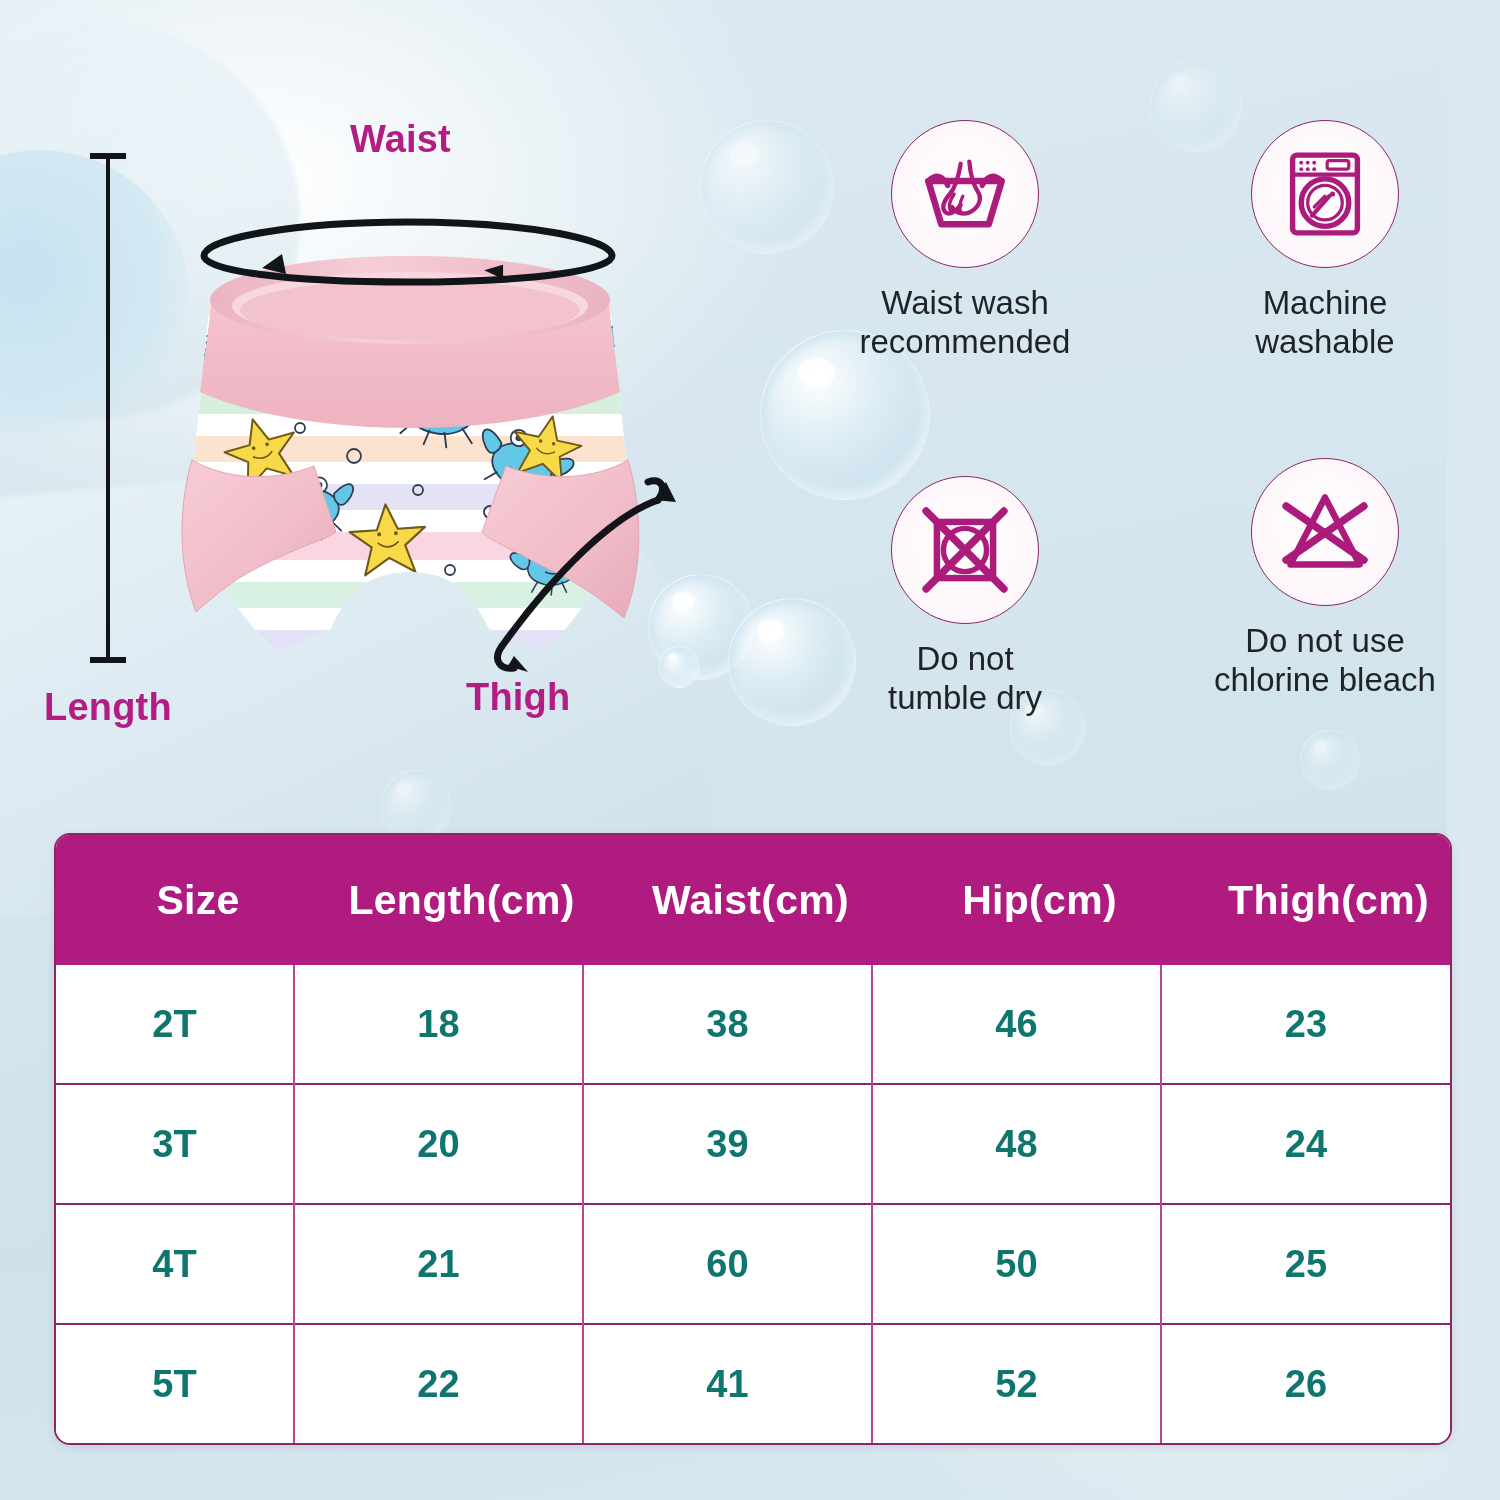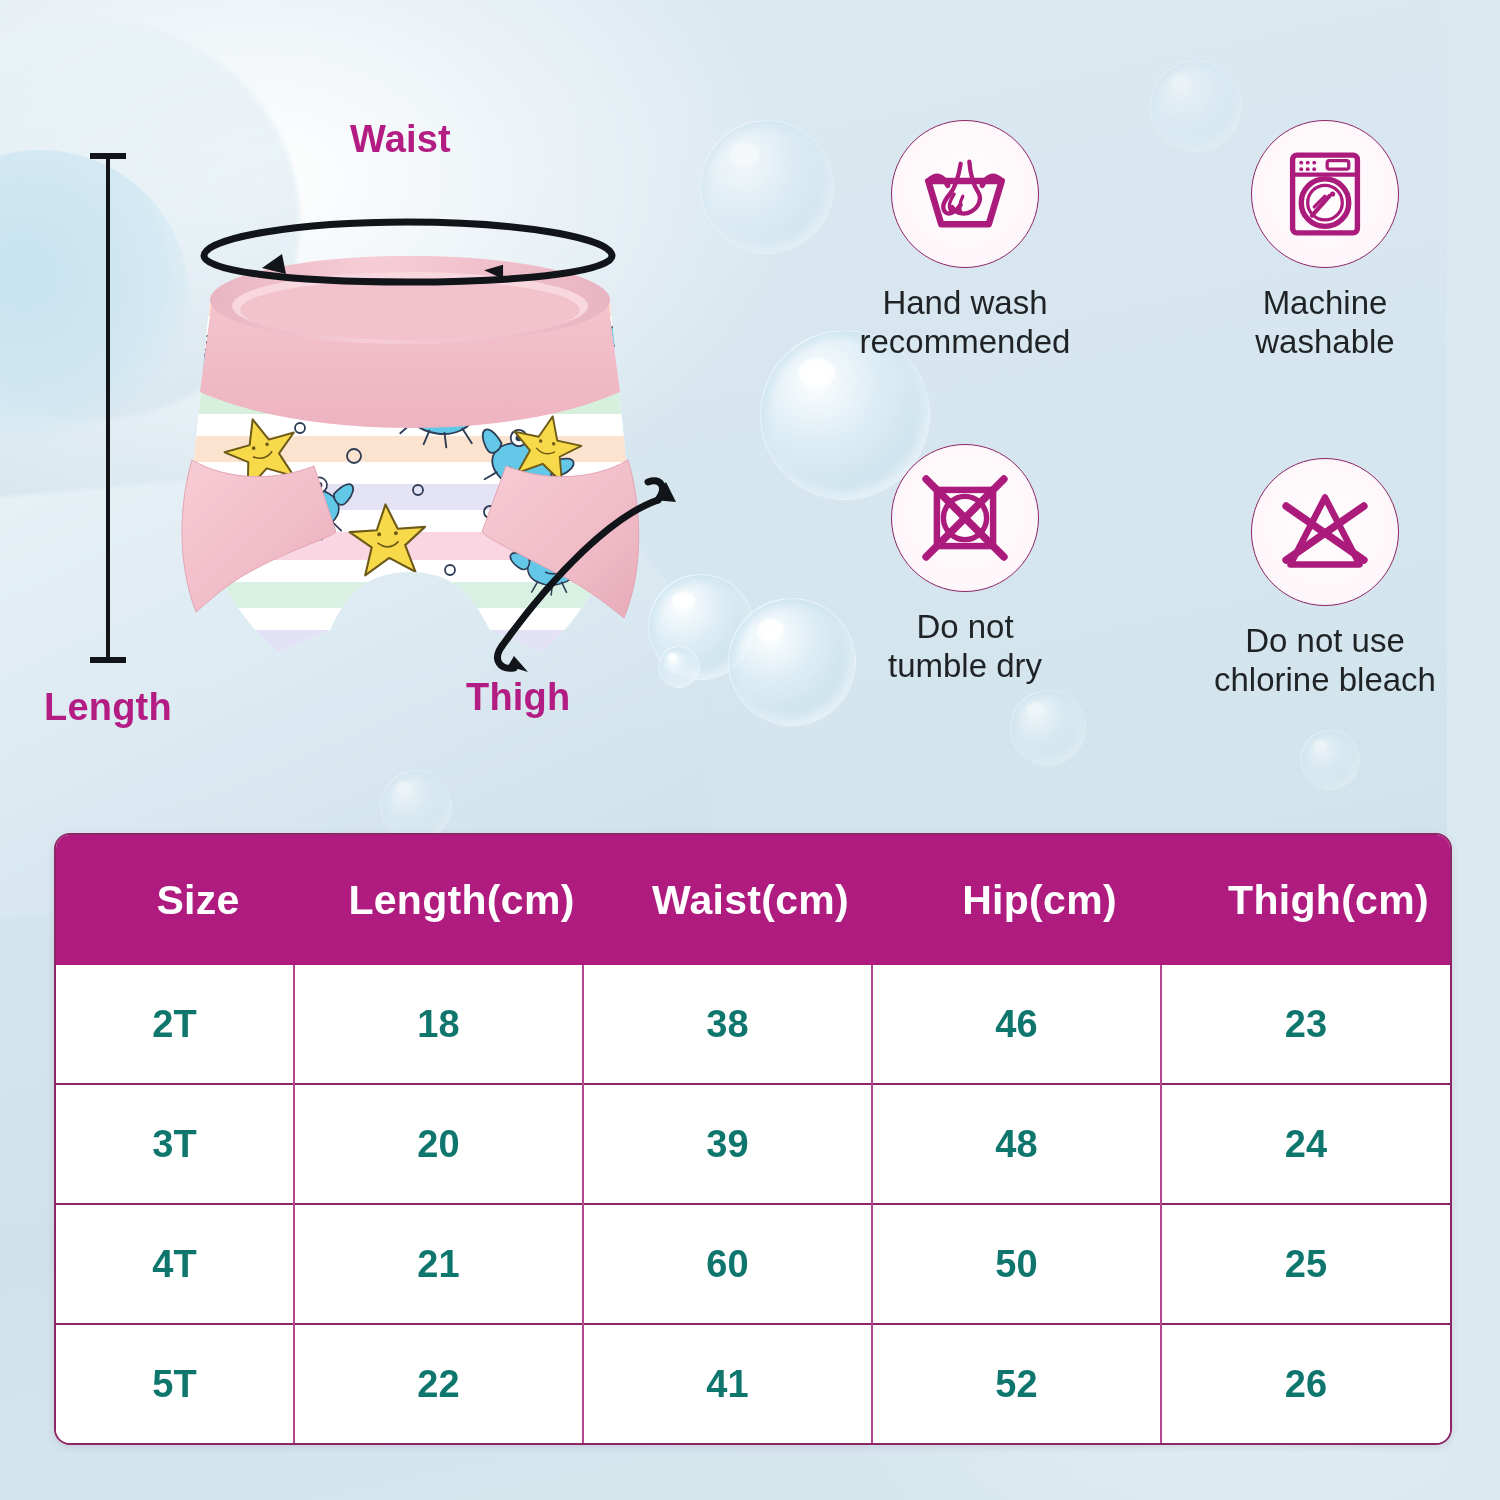--- a/index.html
+++ b/index.html
@@ -318,21 +318,21 @@
           <path d="M16 38 L84 38 L72 78 L28 78 Z" fill="none" stroke="#ab1b7c" stroke-width="6" stroke-linejoin="round"></path>
           <path d="M16 38 C24 30 30 34 34 42" fill="none" stroke="#ab1b7c" stroke-width="5" stroke-linecap="round"></path>
           <path d="M84 38 C76 30 70 34 66 42" fill="none" stroke="#ab1b7c" stroke-width="5" stroke-linecap="round"></path>
           <path d="M46 22 C44 34 41 44 36 50 C30 57 28 63 32 67 C36 70 42 66 46 60" fill="none" stroke="#ab1b7c" stroke-width="4" stroke-linecap="round" stroke-linejoin="round"></path>
           <path d="M54 20 C55 32 58 42 62 48 C66 54 63 62 56 66 C49 70 42 68 38 62" fill="none" stroke="#ab1b7c" stroke-width="4" stroke-linecap="round" stroke-linejoin="round"></path>
           <path d="M40 50 C36 56 34 62 37 66" fill="none" stroke="#ab1b7c" stroke-width="3" stroke-linecap="round"></path>
           <path d="M48 52 C45 58 44 64 47 68" fill="none" stroke="#ab1b7c" stroke-width="3" stroke-linecap="round"></path>
         </svg>
       </div>
       <div class="care-text">
-        <div>Hand wash</div>
+        <div>Waist wash</div>
         <div>recommended</div>
       </div>
     </div>
 
     <div class="care-cell" style="left:360px;top:0px;">
       <div class="care-circle">
         <svg viewBox="0 0 100 100" width="108" height="108">
           <rect x="20" y="14" width="60" height="72" rx="4" fill="none" stroke="#ab1b7c" stroke-width="5"></rect>
           <line x1="20" y1="32" x2="80" y2="32" stroke="#ab1b7c" stroke-width="4"></line>
           <rect x="52" y="19" width="20" height="8" rx="2" fill="none" stroke="#ab1b7c" stroke-width="3"></rect>
@@ -350,21 +350,21 @@
           <path d="M40 62 L50 52" stroke="#ab1b7c" stroke-width="3" stroke-linecap="round"></path>
           <circle cx="57" cy="50" r="2.4" fill="#ab1b7c"></circle>
         </svg>
       </div>
       <div class="care-text">
         <div>Machine</div>
         <div>washable</div>
       </div>
     </div>
 
-    <div class="care-cell" style="left:0px;top:324px;">
+    <div class="care-cell" style="left:0px;top:356px;">
       <div class="care-circle">
         <svg viewBox="0 0 100 100" width="108" height="108">
           <rect x="24" y="24" width="52" height="52" fill="none" stroke="#ab1b7c" stroke-width="6"></rect>
           <circle cx="50" cy="50" r="20" fill="none" stroke="#ab1b7c" stroke-width="5"></circle>
           <line x1="14" y1="14" x2="86" y2="86" stroke="#ab1b7c" stroke-width="7" stroke-linecap="round"></line>
           <line x1="86" y1="14" x2="14" y2="86" stroke="#ab1b7c" stroke-width="7" stroke-linecap="round"></line>
         </svg>
       </div>
       <div class="care-text">
         <div>Do not</div>

